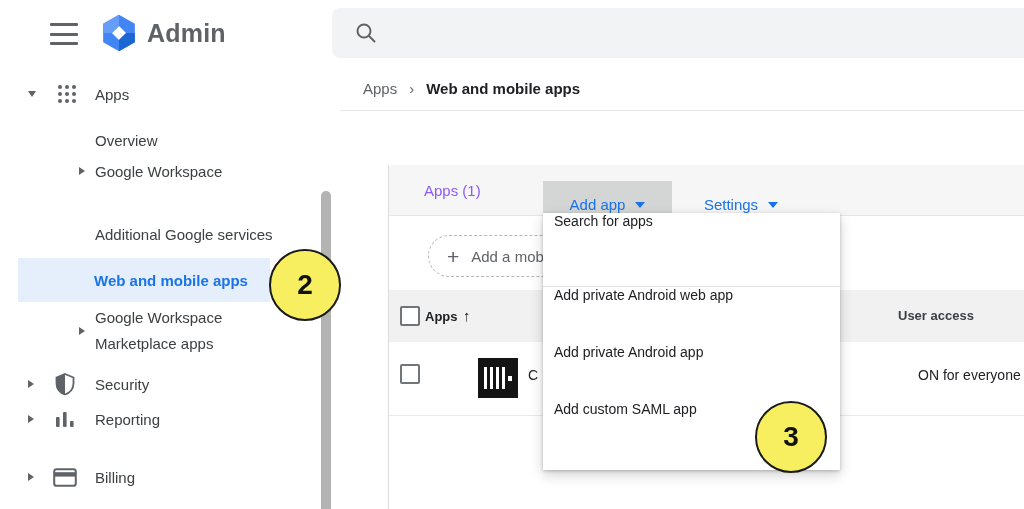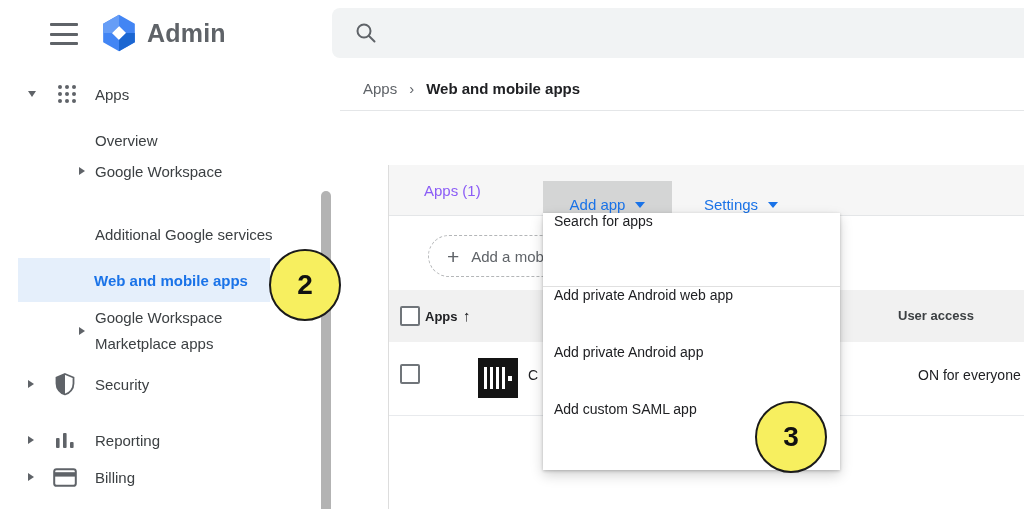--- a/index.html
+++ b/index.html
@@ -169,21 +169,21 @@
 
 <div class="abs side-row" style="top:371px;height:26px;width:280px;">
   <span class="abs tri-right" style="left:28px;"></span>
   <svg class="abs" style="left:53px;top:1px;" width="24" height="24" viewBox="0 0 24 24">
     <path d="M12 2 L20.5 5.5 V11.5 C20.5 16.8 16.9 21.3 12 22.5 C7.1 21.3 3.5 16.8 3.5 11.5 V5.5 Z" fill="none" stroke="#5f6368" stroke-width="1.8"></path>
     <path d="M12 2 L3.5 5.5 V11.5 C3.5 16.8 7.1 21.3 12 22.5 Z" fill="#5f6368"></path>
   </svg>
   <span class="side-label">Security</span>
 </div>
 
-<div class="abs side-row" style="top:427px;height:26px;width:280px;">
+<div class="abs side-row" style="top:406px;height:26px;width:280px;">
   <span class="abs tri-right" style="left:28px;"></span>
   <svg class="abs" style="left:55px;top:4px;" width="20" height="18" viewBox="0 0 20 18">
     <g fill="#5f6368">
       <rect x="1" y="7" width="3.6" height="10" rx="1"></rect>
       <rect x="8" y="2" width="3.6" height="15" rx="1"></rect>
       <rect x="15" y="11" width="3.6" height="6" rx="1"></rect>
     </g>
   </svg>
   <span class="side-label">Reporting</span>
 </div>

